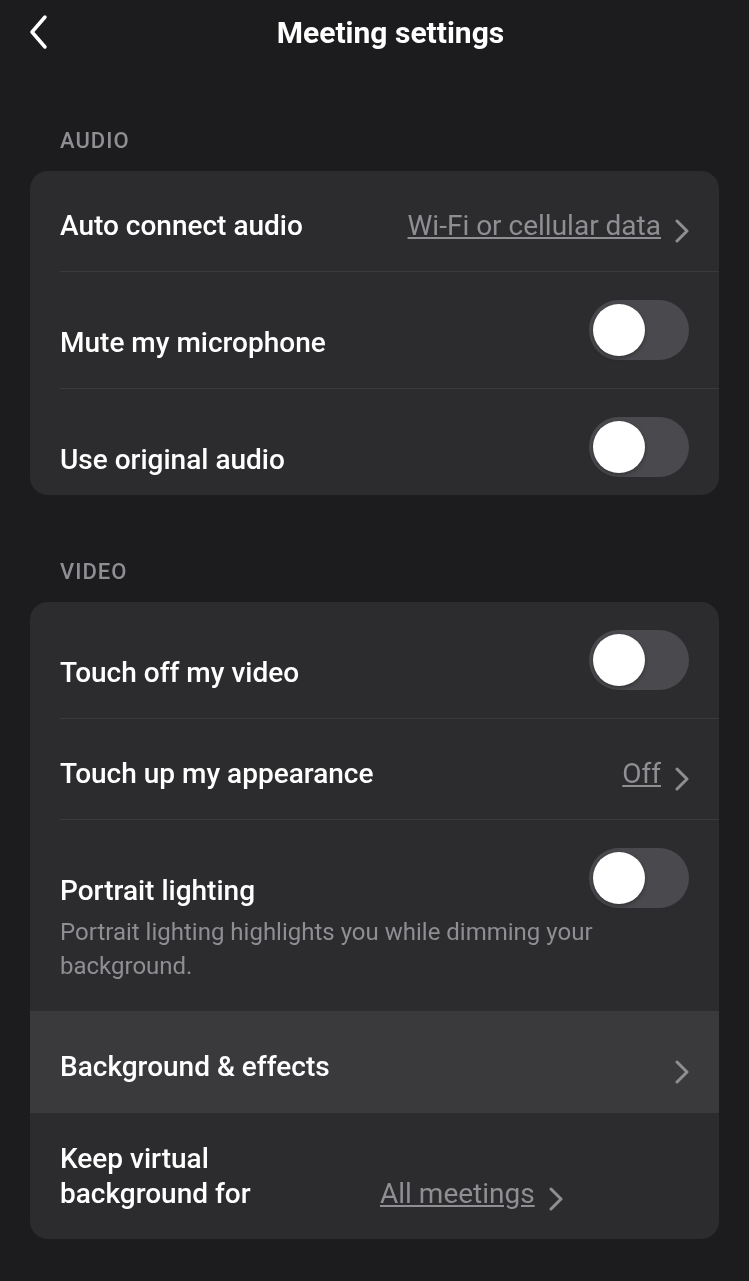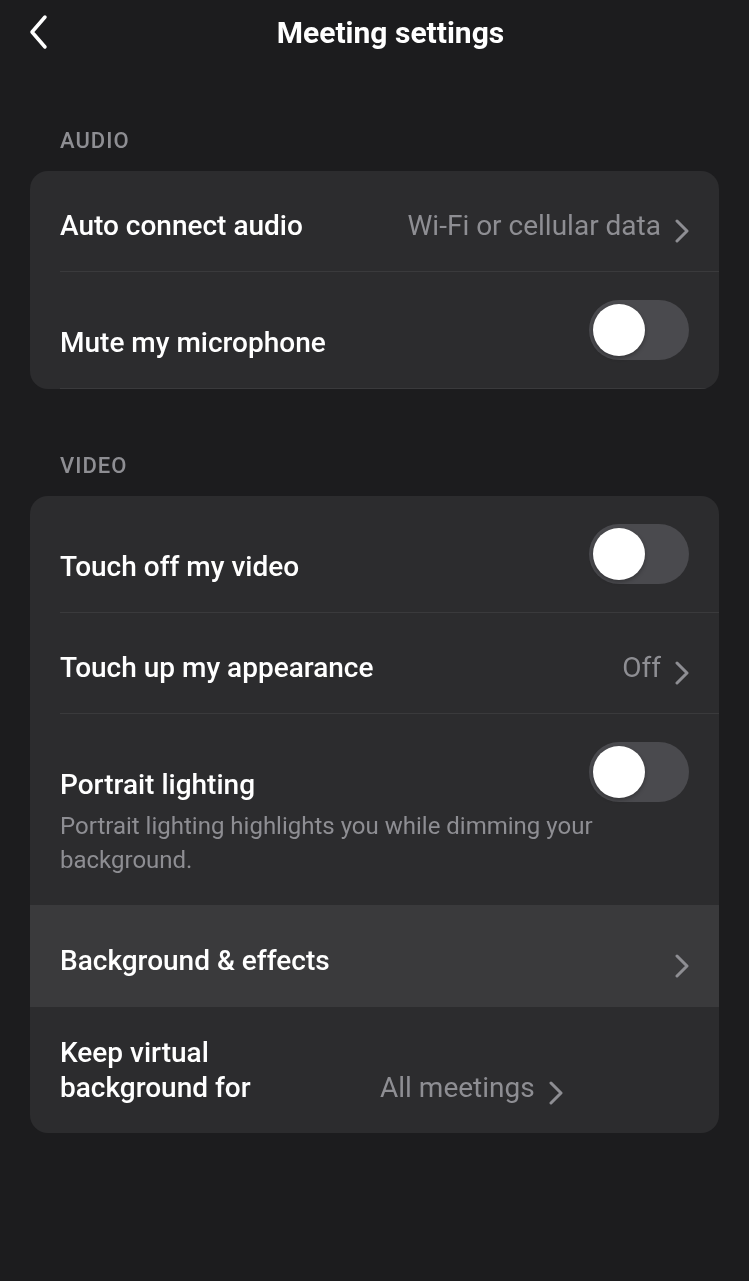--- a/index.html
+++ b/index.html
@@ -75,20 +75,21 @@
     flex: 1 1 auto;
     line-height: 1.25;
   }
   .row-value {
     font-size: 28px;
     color: #8e8e93;
     text-align: right;
     margin-left: 20px;
     line-height: 1.25;
     max-width: 260px;
+    text-decoration: underline;
   }
   .chevron {
     margin-left: 14px;
     display: flex;
     align-items: center;
   }
   .chevron svg { width: 14px; height: 24px; stroke: #8e8e93; stroke-width: 3; fill: none; stroke-linecap: round; stroke-linejoin: round; }
   .toggle {
     width: 100px;
     height: 60px;
@@ -156,20 +157,26 @@
     <div class="row">
       <div class="row-label">Mute my microphone</div>
       <div class="toggle">
           <div class="knob"></div>
         </div>
     </div>
 
     <div class="separator"></div>
 
     <div class="row-wrap">
+      <div class="row" style="padding-bottom:18px;">
+        <div class="row-label">Use original audio</div>
+        <div class="toggle">
+            <div class="knob"></div>
+          </div>
+      </div>
     </div>
 
   </div>
 
   <div class="section-header">VIDEO</div>
   <div class="group">
 
     <div class="row">
       <div class="row-label">Touch off my video</div>
       <div class="toggle">

